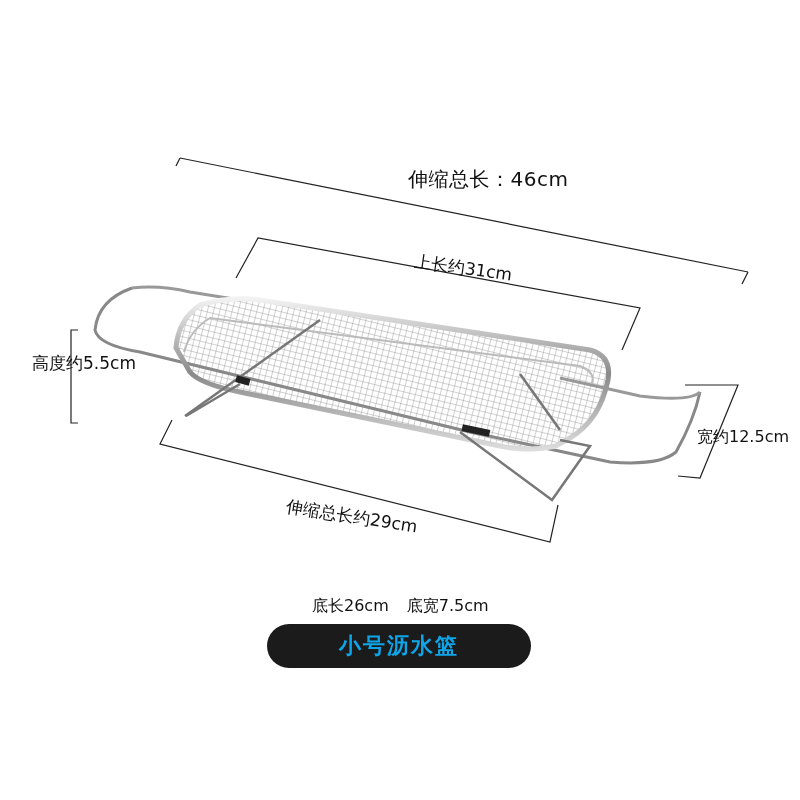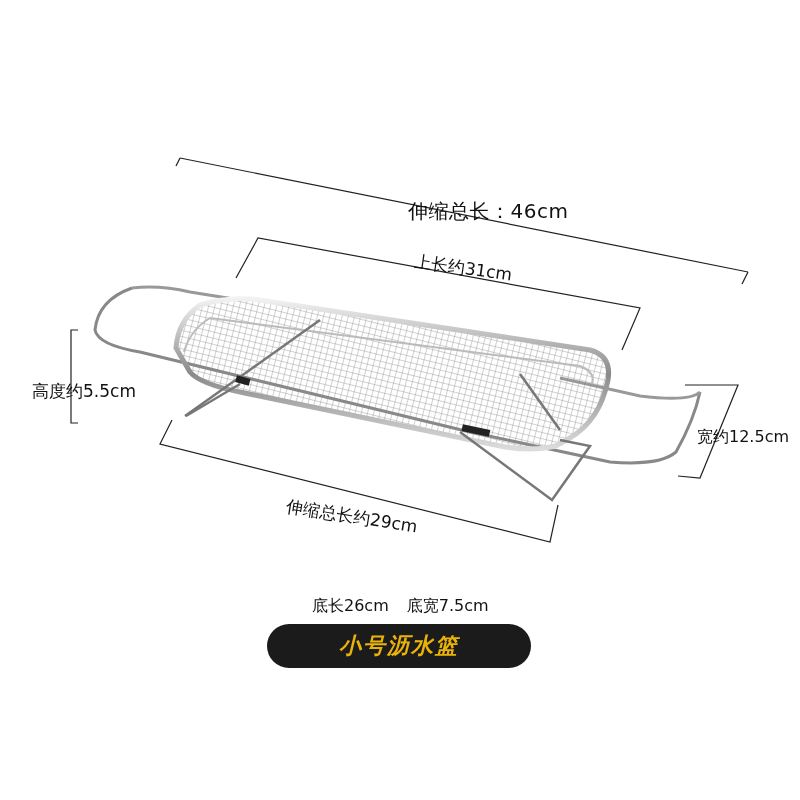--- a/index.html
+++ b/index.html
@@ -1,29 +1,29 @@
 <!DOCTYPE html>
 <html><head>
 <meta charset="utf-8">
 <style>
   html, body { margin:0; padding:0; background:#ffffff; }
   body { width:800px; height:800px; position:relative; overflow:hidden;
          font-family:"DejaVu Sans","Liberation Sans",sans-serif; color:#111; }
   .lbl { position:absolute; white-space:nowrap; color:#111; }
   #art { position:absolute; left:0; top:0; }
-  .title46 { left:408px; top:166px; font-size:20px; letter-spacing:0.5px;margin-top:32px; }
+  .title46 { left:408px; top:166px; font-size:20px; letter-spacing:0.5px; }
   .top31 { left:416px; top:250px; font-size:17px; transform:rotate(8deg); transform-origin:left top; }
-  .h55 { left:32px; top:380px; font-size:17px; }
+  .h55 { left:32px; top:352px; font-size:17px; }
   .w125 { left:697px; top:427px; font-size:16px; }
   .len29 { left:288px; top:495px; font-size:17px; transform:rotate(9deg); transform-origin:left top; }
   .base { left:312px; top:596px; font-size:16px; }
   .base span { margin-right:18px; }
   .pill { position:absolute; left:267px; top:624px; width:264px; height:44px; border-radius:22px;
           background:#1b1b1b; display:flex; align-items:center; justify-content:center; }
-  .pill span { color:#eab308; font-size:22px; font-weight:bold; letter-spacing:2px;font-style:italic; }
+  .pill span { color:#0ea5e9; font-size:22px; font-weight:bold; letter-spacing:2px; }
 </style>
 </head>
 <body>
 
 <svg id="art" width="800" height="800" viewBox="0 0 800 800">
 
   <g stroke="#222" stroke-width="1.2" fill="none">
     <line x1="180" y1="158" x2="748" y2="272"></line>
     <line x1="748" y1="272" x2="742" y2="284"></line>
     <line x1="180" y1="158" x2="176" y2="166"></line>

